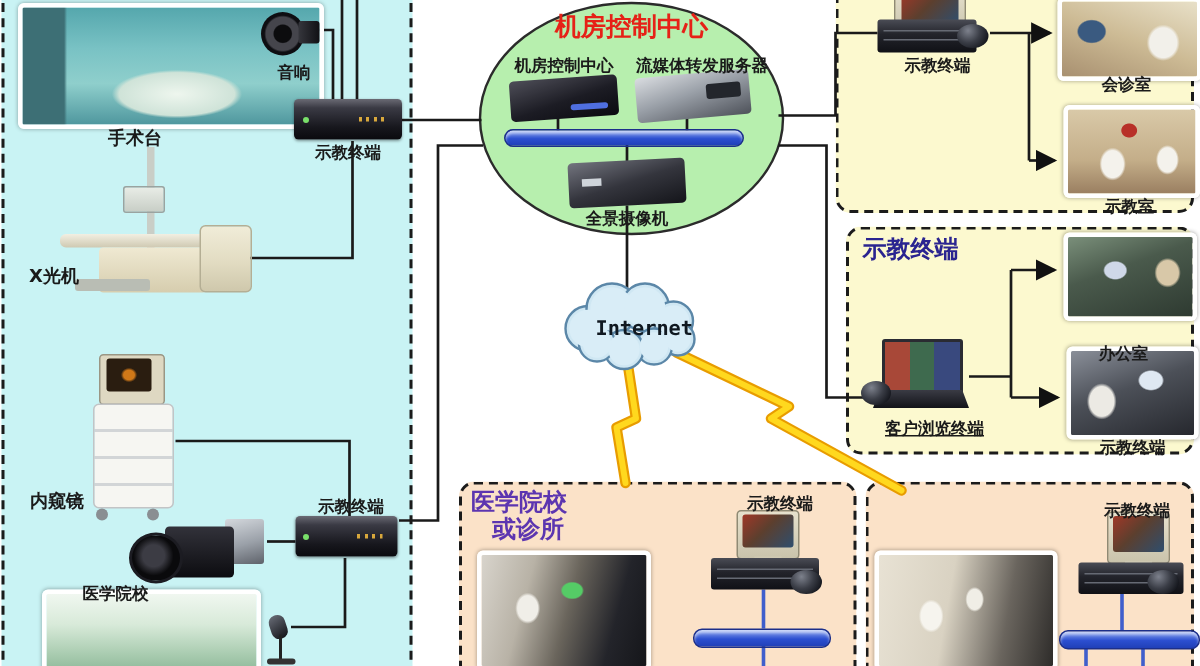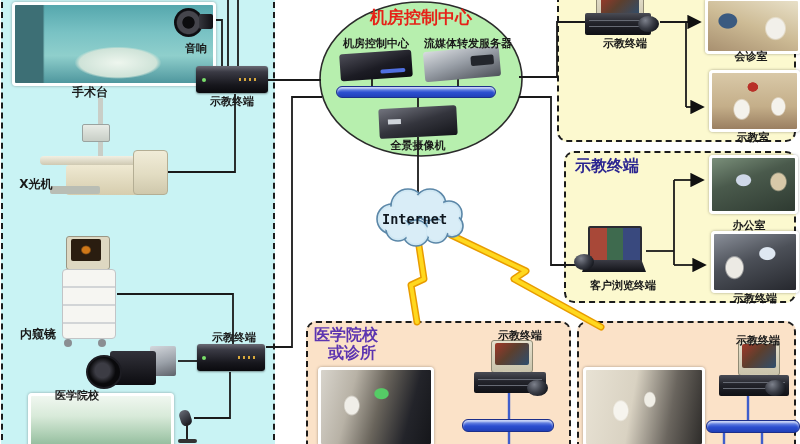--- a/index.html
+++ b/index.html
@@ -185,21 +185,21 @@
 
   <div class="title" style="left:348px;top:6px;width:146px;text-align:center;font-size:17px;color:#e62117;">机房控制中心</div>
   <div class="lbl" style="left:334px;top:36px;width:84px;">机房控制中心</div>
   <div class="lbl" style="left:424px;top:36px;width:88px;">流媒体转发服务器</div>
   <div class="dev server-dark" style="left:340px;top:52px;width:72px;height:27px;"></div>
   <div class="dev server-gray" style="left:424px;top:49px;width:76px;height:30px;"></div>
   <div class="bus" style="left:336px;top:86px;width:158px;height:10px;"></div>
   <div class="dev server-mid" style="left:379px;top:107px;width:78px;height:30px;"></div>
   <div class="lbl" style="left:382px;top:138px;width:72px;">全景摄像机</div>
 
-  <div class="title" style="left:382px;top:211px;width:80px;text-align:left;font-size:13.5px;color:#101820;
+  <div class="title" style="left:382px;top:211px;width:80px;text-align:right;font-size:13.5px;color:#101820;
        font-family:'DejaVu Sans Mono',monospace;">Internet</div>
 
   <div class="dev crt" style="left:596px;top:-8px;width:46px;height:30px;">
       <span class="scr"></span>
       <span class="foot"></span>
     </div>
   <div class="dev rack" style="left:585px;top:13px;width:66px;height:22px;"></div>
   <div class="dev ball" style="left:638px;top:16px;width:21px;height:16px;"></div>
   <div class="lbl" style="left:592px;top:36px;width:66px;">示教终端</div>
 
@@ -215,36 +215,36 @@
        radial-gradient(14px 18px at 78% 60%,#f4f2ec 0 45%,rgba(0,0,0,0) 55%),
        linear-gradient(180deg,#d9c9a8 0%,#c4ae89 60%,#9a7f61 100%);"></div>
   <div class="lbl" style="left:722px;top:130px;width:62px;">示教室</div>
 
   <div class="title" style="left:575px;top:156px;font-size:16px;color:#2a2490;">示教终端</div>
 
   <div class="photo" style="left:709px;top:155px;width:83px;height:53px;background:
        radial-gradient(14px 11px at 38% 42%,#cfd8e8 0 50%,rgba(0,0,0,0) 58%),
        radial-gradient(16px 18px at 80% 45%,#d8c8a8 0 45%,rgba(0,0,0,0) 55%),
        linear-gradient(160deg,#7a8f7a 0%,#4a5a4c 40%,#2e3a31 100%);"></div>
-  <div class="lbl" style="left:716px;top:218px;width:66px;">办公室</div>
+  <div class="lbl" style="left:716px;top:228px;width:66px;">办公室</div>
 
   <div class="photo" style="left:711px;top:231px;width:82px;height:56px;background:
        radial-gradient(15px 12px at 65% 35%,#dfe8f2 0 50%,rgba(0,0,0,0) 58%),
        radial-gradient(18px 22px at 25% 60%,#eceae4 0 45%,rgba(0,0,0,0) 55%),
        linear-gradient(160deg,#8a8f99 0%,#4c5058 45%,#26282e 100%);"></div>
   <div class="lbl" style="left:722px;top:291px;width:66px;">示教终端</div>
 
   <div class="dev" style="left:574px;top:226px;width:80px;height:54px;">
     <span style="position:absolute;left:14px;top:0;width:50px;height:36px;border:2px solid #2a2b32;border-radius:2px;
       background:linear-gradient(90deg,#a84838 0 33%,#3e6a4e 33% 66%,#39497e 66%);"></span>
     <span style="position:absolute;left:8px;top:34px;width:64px;height:12px;background:linear-gradient(180deg,#3a3b44,#121318);
       clip-path:polygon(7% 0,93% 0,100% 100%,0 100%);"></span>
     <span class="ball" style="position:absolute;left:0;top:28px;width:20px;height:16px;"></span>
   </div>
-  <div class="lbl" style="left:584px;top:278px;width:78px;">客户浏览终端</div>
+  <div class="lbl" style="left:584px;top:278px;width:78px;text-decoration:underline;">客户浏览终端</div>
 
   <div class="title" style="left:314px;top:325px;font-size:16px;color:#5c35b0;">医学院校</div>
   <div class="title" style="left:328px;top:343px;font-size:16px;color:#5c35b0;">或诊所</div>
 
   <div class="photo" style="left:318px;top:367px;width:110px;height:74px;background:
        radial-gradient(13px 10px at 55% 32%,#55cc66 0 50%,rgba(0,0,0,0) 60%),
        radial-gradient(16px 20px at 28% 48%,#f0eee8 0 42%,rgba(0,0,0,0) 52%),
        linear-gradient(105deg,#d8d4cc 0%,#b8b2a6 28%,#6a655c 52%,#23242a 78%,#15161a 100%);"></div>
 
   <div class="lbl" style="left:492px;top:328px;width:56px;">示教终端</div>

